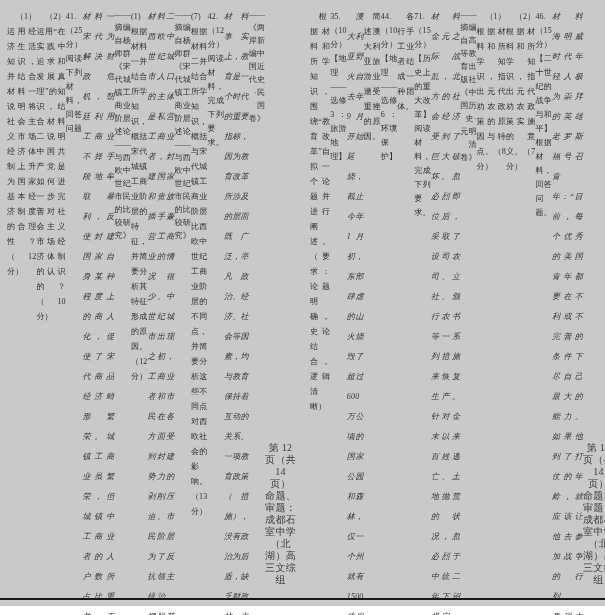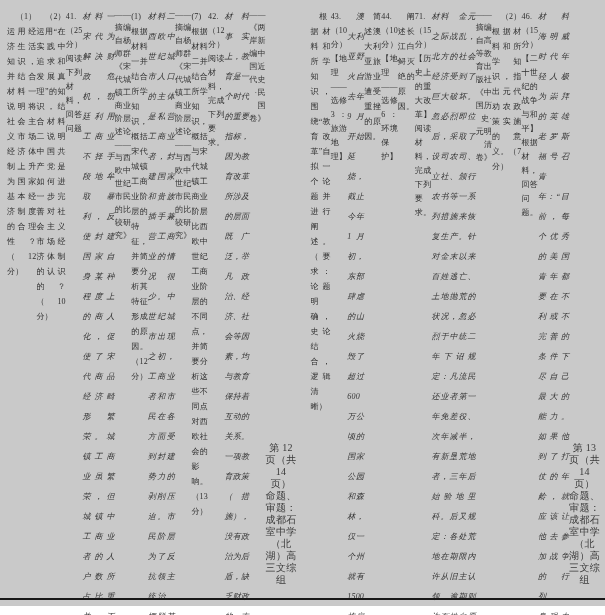--- a/index.html
+++ b/index.html
@@ -72,28 +72,29 @@
       <p class="attr">——摘编自杨师群《宋代城镇工商业阶层述论——与西欧中世纪市民的比较研究》</p>
       <p class="q">(7)根据材料二并结合所学知识，概括与宋代城镇工商业阶层比西欧中世纪工商业阶层的不同点，并简要分析这些不同点对西欧社会的影响。（13分）</p>
       <p class="num">42.（12分）阅读材料，完成下列要求。</p>
       <p class="mat">材料　事实上，教育是一个时代的重要指标，因为教育改革所涉及的层面既广泛，举凡政治、经济、社会等因素，均与教育保持着互动的关系。一项教育政策（措施），没有政治为后盾，缺乏财政的支持，或不为社会所需求，则难以获得重大的成效。相反，成功的教育改革，必定是以反映时代环境的需要，甚至影响尔后政经和社会环境的发展走向。</p>
       <p class="attr">——《两岸新编中国近代史·民国卷》</p>
       <div class="footer">第 12 页（共 14 页）　命题、审题：成都石室中学（北湖）高三文综组</div>
     </div>
 
     <div class="page">
       <p class="q ind">根据材料和所学知识，围绕“教育改革”自拟一个论题并进行阐述。（要求：论题明确，史论结合，逻辑清晰）</p>
-      <p class="num">43.（10分）【地理——选修3：旅游地理】</p>
+      <p class="num">35.（10分）【地理——选修3：旅游地理】</p>
       <p class="mat ind">澳大利亚野火自去年9月开始延烧，截止今年1月初，东部肆虐的山火烧毁了超过600万公顷的国家公园和森林，仅一个州就有1500栋房屋被毁，全国有23人在丛林大火中丧生，无数动物死亡，包括悉尼在内的城市，长时间笼罩在雾霾中，堪培拉数次成为全球空气污染最严重的城市，澳大利亚旅游业遭受重挫。</p>
       <p class="q ind">简述澳大利亚旅游业遭受重挫的原因。</p>
       <p class="num">44.（10分）【地理——选修6：环境保护】</p>
-      <p class="q ind">阐述长江白鲟灭绝的原因。</p>
+      <p class="q ind">各行手工业者结成一种团体。</p>
       <p class="num">71.（15分）【历史上的重大改革】阅读材料，完成下列要求。</p>
       <p class="mat">材料　金元之际战乱，北方的社会经济受到了巨大破坏。忽必烈即位后，采取了设司农司、立社、颁行农书等一系列措施来恢复生产。针对金末以来百姓逃亡、土地抛荒的状况，忽必烈于中统二年下诏规定：凡流民还业者第一年免差役、次年减半，有新垦荒地者，三年后始验地里科。后又规定：各处荒地在期限内许从旧主认领，逾期则许百姓自愿耕种。至元八年，颁布《户口条画》，对北方地区的户籍进行了一次大规模清理，将一大批被王公贵族、权豪势要之家非法隐占为奴婢的百姓迁出，重归民籍，同时多次下令禁止占民田为牧场，并派官清理已被贵族强占为牧地的民田，按籍悉归于民。在边疆和内地的驻军地区，则大力兴办屯田。元廷于设司农司同时，在中央设都水监、地方设各处河渠司，专门负责有关事务。在漠北，元廷多次签发内地军民前往屯种，官府颁给农具、粮食、衣装，以资生业。至元十一年，有官员奉命行省云南，“教民播种，为陂池以备水旱”，使这里的耕作技术大为改观。</p>
       <p class="attr">——摘编自高等教育出版社《中国历史·元明清卷》</p>
+      <p class="q ind">（1）根据材料和所学知识，指出元代劝农政策的原因与特点。（8分）</p>
       <p class="q ind">（2）根据材料和所学知识，指出元代劝农政策实施的意义。（7分）</p>
       <p class="num">46.（15分）【二十世纪的战争与和平】根据材料，回答问题。</p>
       <p class="mat">材料　海明威时代年轻人极为崇拜的英雄老罗斯福号召青年：“目前，每个优秀的美国青年都要在不利或不完善的条件下尽自己最大的能力。如果他到了打仗的年龄，就应该让他去参加战争的行列。……身强力壮、心灵健康的青年应当有自己的自由去战争的行列（经过合适训</p>
       <div class="footer">第 13 页（共 14 页）　命题、审题：成都石室中学（北湖）高三文综组</div>
     </div>
 
   </div>
   <div class="bottom-rule"></div>
 </div>
 

